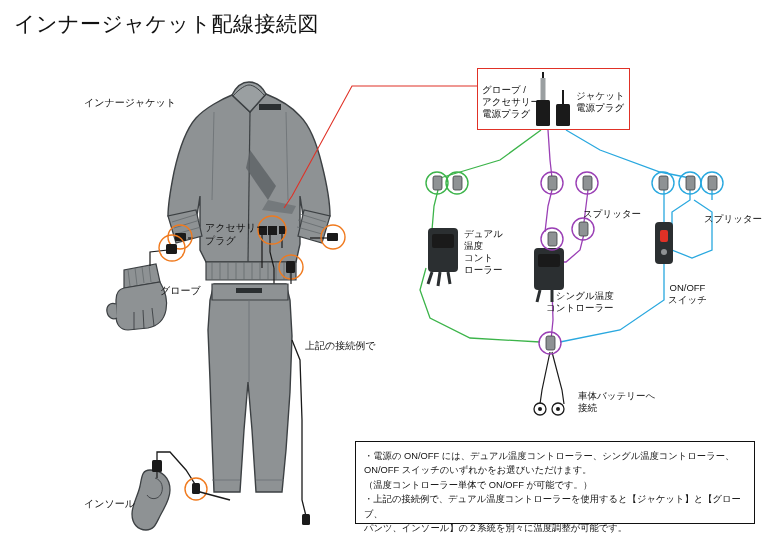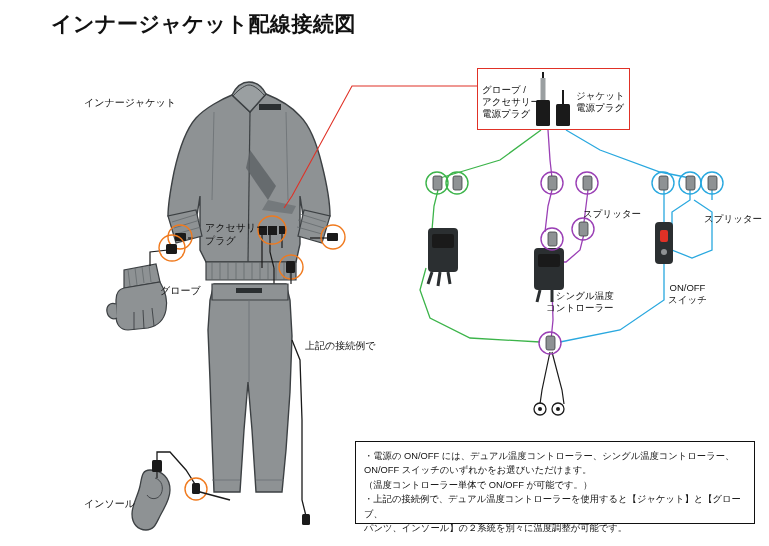--- a/index.html
+++ b/index.html
@@ -15,25 +15,24 @@
     width: 769px;
     height: 546px;
     background: #ffffff;
     overflow: hidden;
   }
   #title {
     position: absolute;
     left: 14px;
     top: 10px;
     font-size: 21px;
-    font-weight: bold;
+    font-weight: normal;
     color: #111111;
     letter-spacing: 0.5px;
     white-space: nowrap;
-    margin-left: 37px;
   }
   .lbl {
     position: absolute;
     font-size: 10px;
     color: #111111;
     line-height: 1.25;
     white-space: pre-line;
   }
   .lbl.sm {
     font-size: 9.5px;
@@ -286,26 +285,32 @@
   <div class="lbl" style="left:160px; top:285px;">グローブ</div>
   <div class="lbl" style="left:305px; top:340px;">上記の接続例で</div>
   <div class="lbl" style="left:84px;  top:498px;">インソール</div>
 
   <div class="lbl sm" style="left:482px; top:84px;">グローブ /
 アクセサリー
 電源プラグ</div>
   <div class="lbl sm" style="left:576px; top:90px;">ジャケット
 電源プラグ</div>
 
+  <div class="lbl sm" style="left:464px; top:228px;">デュアル
+温度
+コント
+ローラー</div>
   <div class="lbl sm" style="left:546px; top:290px;text-align:right;">シングル温度
 コントローラー</div>
   <div class="lbl sm" style="left:583px; top:208px;">スプリッター</div>
   <div class="lbl sm" style="left:704px; top:213px;">スプリッター</div>
   <div class="lbl sm" style="left:668px; top:282px;text-align:center;">ON/OFF
 スイッチ</div>
+  <div class="lbl sm" style="left:578px; top:390px;">車体バッテリーへ
+接続</div>
 
   <div id="notes">・電源の ON/OFF には、デュアル温度コントローラー、シングル温度コントローラー、
 ON/OFF スイッチのいずれかをお選びいただけます。
 （温度コントローラー単体で ON/OFF が可能です。）
 ・上記の接続例で、デュアル温度コントローラーを使用すると【ジャケット】と【グローブ、
 パンツ、インソール】の２系統を別々に温度調整が可能です。</div>
 
 </div>
 
 </body></html>

